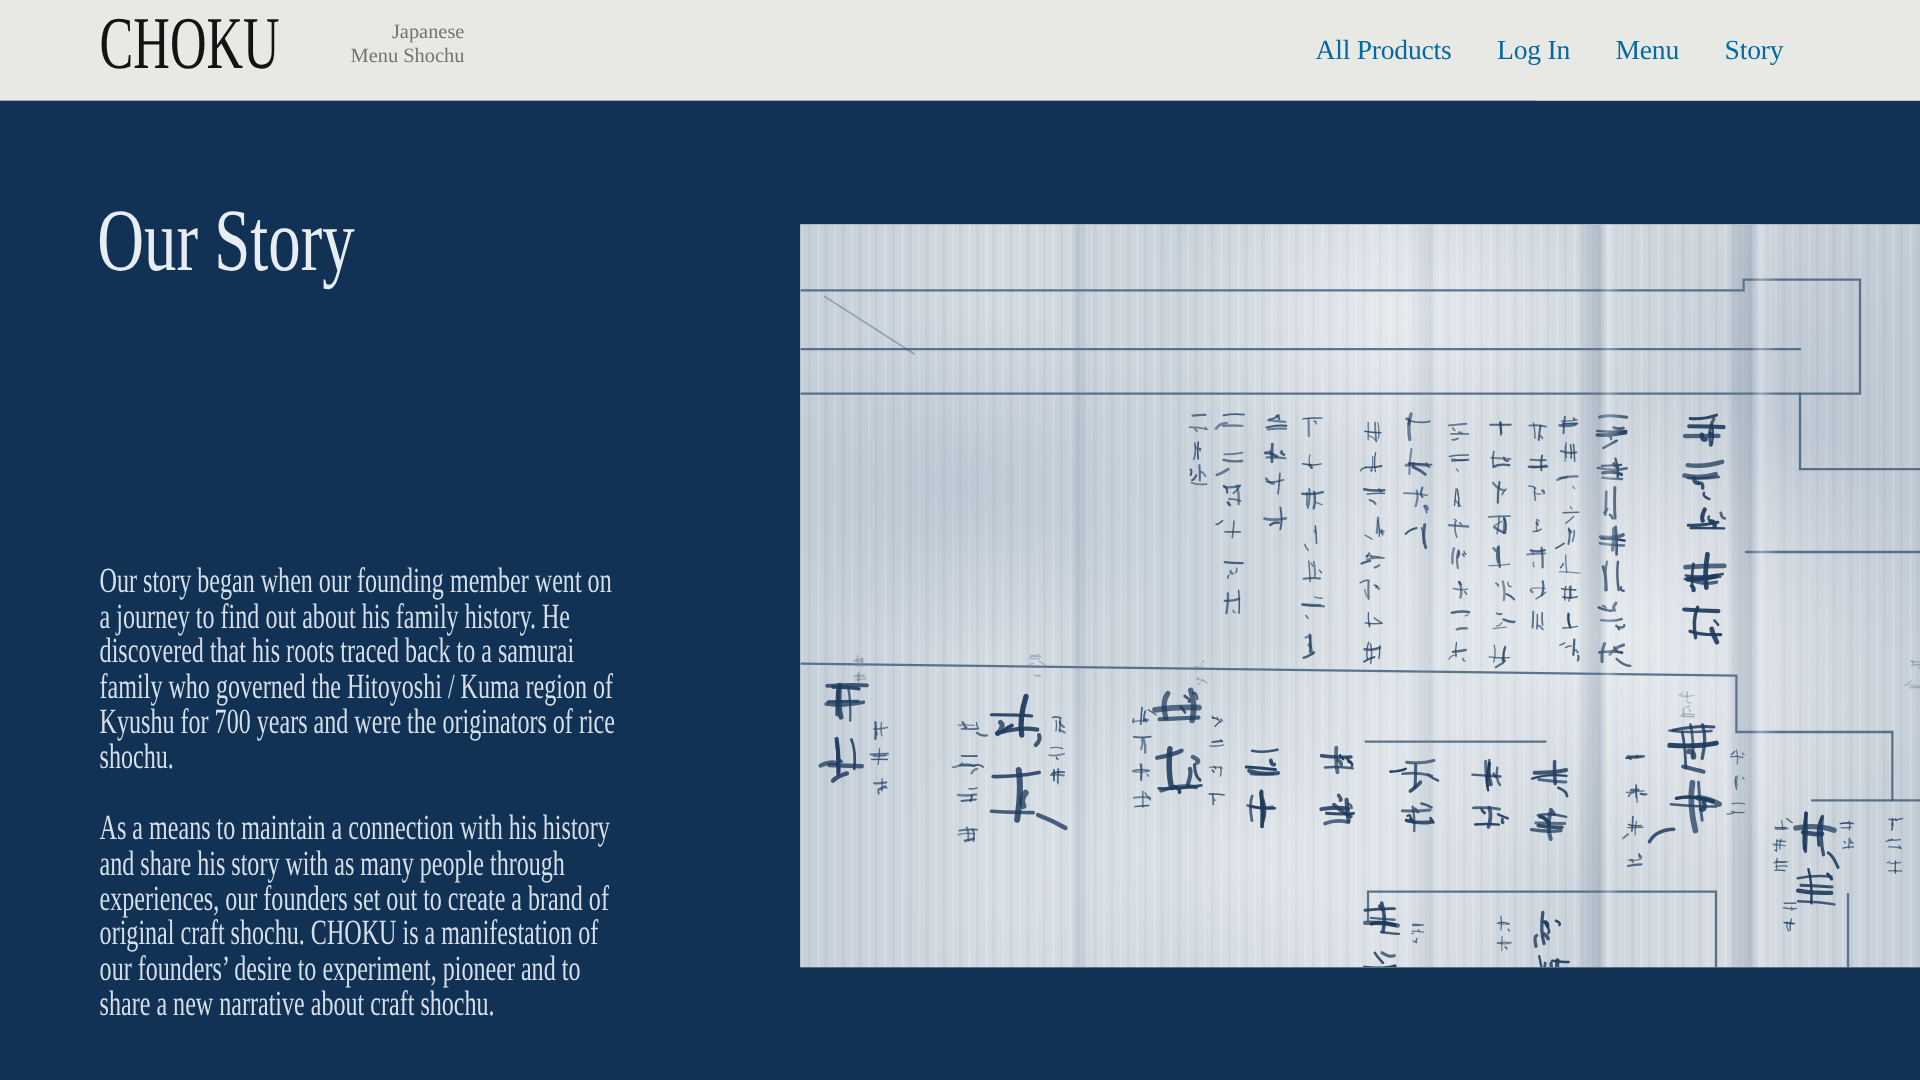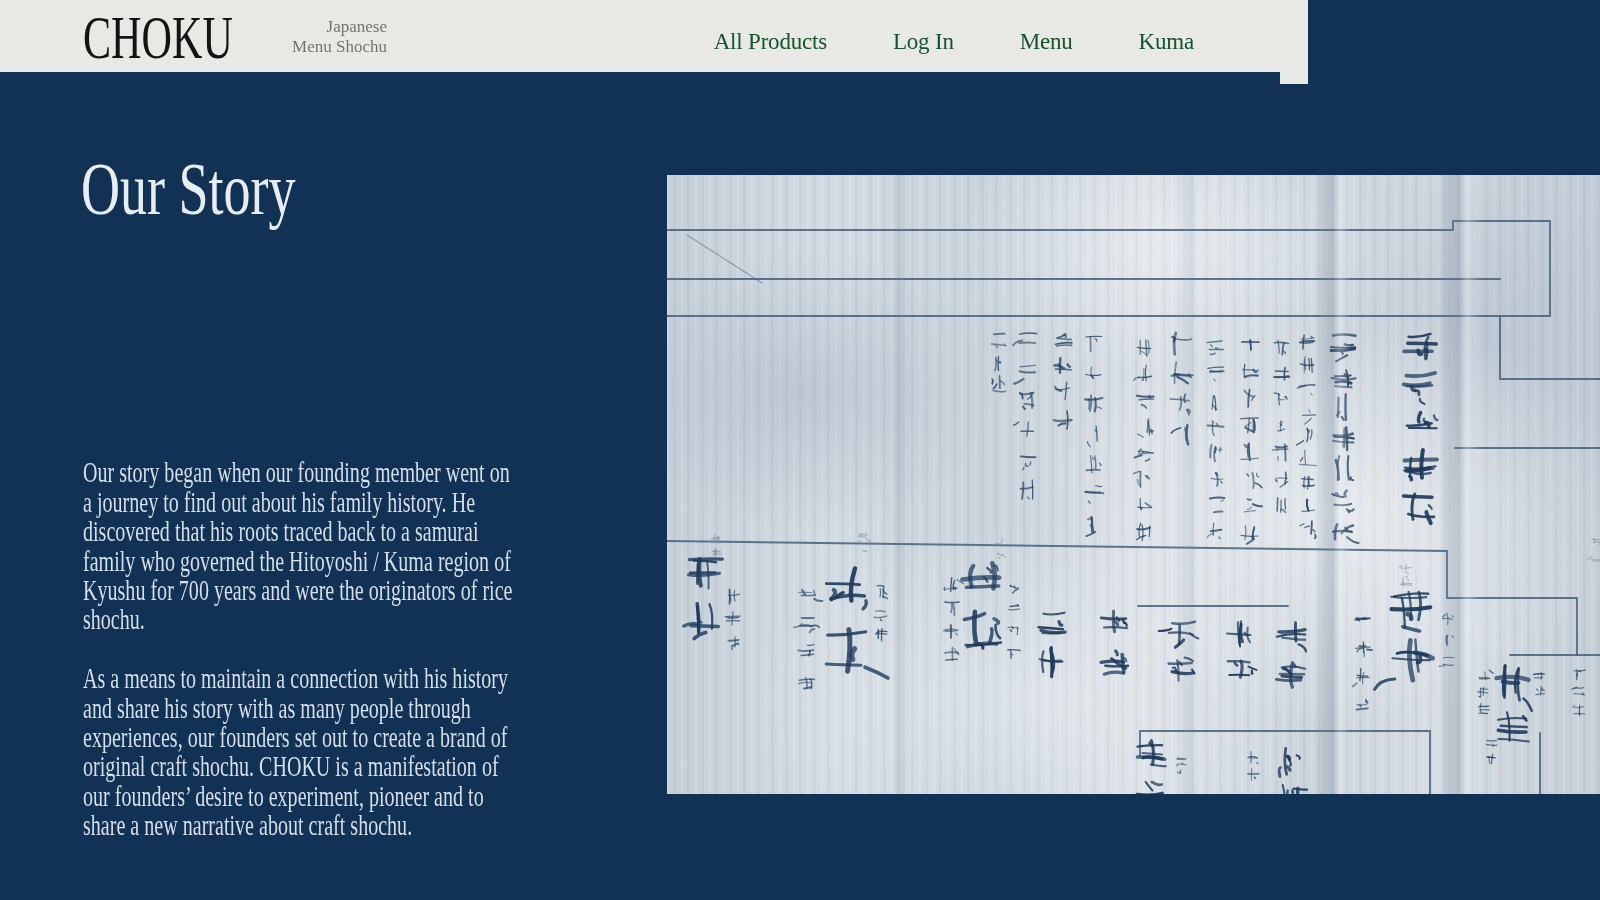--- a/index.html
+++ b/index.html
@@ -7,38 +7,38 @@
     --hero-text:#dfe6ee; --ink:#264466; --line:#44607c;
   }
   *{box-sizing:border-box}
   html,body{margin:0;padding:0}
   body{
     width:1600px;height:900px;position:relative;overflow:hidden;
     background:var(--navy);
     font-family:"Liberation Serif","DejaVu Serif",serif;
   }
   
-  .site-header{position:absolute;left:0;top:0;width:1308px;height:84px;background:var(--header-bg)}
+  .site-header{position:absolute;left:0;top:0;width:1600px;height:84px;background:var(--header-bg)}
   .logo{
     position:absolute;left:83px;top:6px;font-size:62px;line-height:1;
     color:#131313;transform:scaleX(.68);transform-origin:left top;white-space:nowrap;cursor:pointer;
   }
   .tagline{
     position:absolute;left:279px;top:17px;width:108px;text-align:right;
     font-size:17px;line-height:20px;color:#737373;
   }
   .tagline span{display:block}
   .main-nav{
     position:absolute;right:114px;top:0;height:84px;display:flex;align-items:center;gap:38px;
   }
   .main-nav a{
-    font-size:23px;color:#14532d;letter-spacing:-.2px;text-decoration:none;cursor:pointer;white-space:nowrap;margin-left:28px;
+    font-size:23px;color:#0369a1;letter-spacing:-.2px;text-decoration:none;cursor:pointer;white-space:nowrap;
   }
   
-  .hero{position:absolute;left:0;top:72px;width:1280px;height:816px;background:var(--navy)}
+  .hero{position:absolute;left:0;top:84px;width:1280px;height:816px;background:var(--navy)}
   .page-title{
     position:absolute;left:81px;top:75px;margin:0;font-weight:400;
     font-size:74px;color:#e8edf4;transform:scaleX(.73);transform-origin:left top;white-space:nowrap;
   }
   .story-text{
     position:absolute;left:83px;top:357px;color:#d6dfea;
     font-size:29.5px;line-height:29.4px;transform:scaleX(.68);transform-origin:left top;
     white-space:pre-line;width:760px;
   }
   .story-text p{margin:0;padding:0}
@@ -71,21 +71,21 @@
 <header class="site-header">
   <div class="logo">CHOKU</div>
   <div class="tagline">
     <span>Japanese</span>
     <span>Menu Shochu</span>
   </div>
   <nav class="main-nav">
     <a>All Products</a>
     <a>Log In</a>
     <a>Menu</a>
-    <a>Kuma</a>
+    <a>Story</a>
   </nav>
 </header>
 
 <main class="hero">
   <h1 class="page-title">Our Story</h1>
   <div class="story-text">
     <p>Our story began when our founding member went on
 a journey to find out about his family history. He
 discovered that his roots traced back to a samurai
 family who governed the Hitoyoshi / Kuma region of

